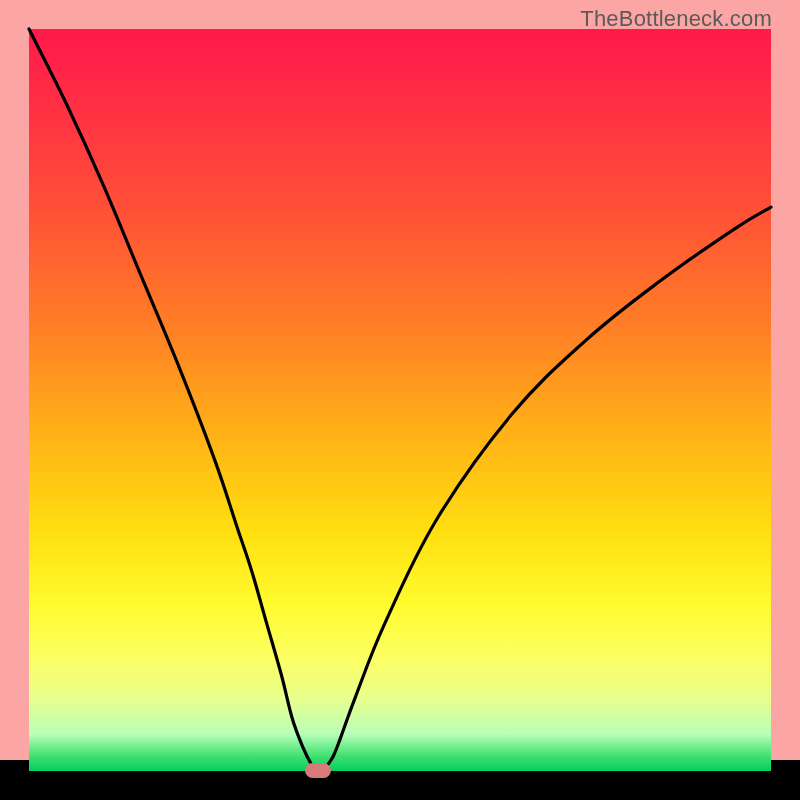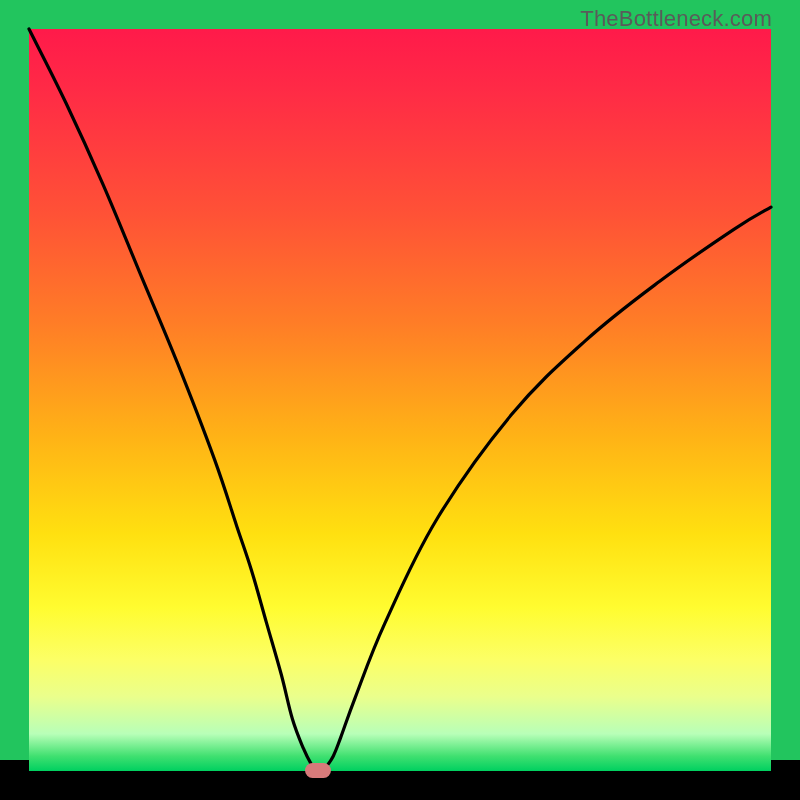--- a/index.html
+++ b/index.html
@@ -1,17 +1,17 @@
 <!DOCTYPE html>
 <html><head>
 <meta charset="utf-8">
 <style>
   * { margin: 0; padding: 0; box-sizing: border-box; }
   body { width: 800px; height: 800px; background: #000; position: relative; font-family: Arial, sans-serif; }
-  .frame { position: absolute; top: 0; left: 0; width: 800px; height: 760px; background: #22c55e; padding-left: 44px; }
+  .frame { position: absolute; top: 0; left: 0; width: 800px; height: 760px; background: #fca5a5; padding-left: 44px; }
   .plot-area {
     position: absolute;
     top: 29px;
     left: 29px;
     width: 742px;
     height: 742px;
     background: linear-gradient(to bottom,
       #ff1a4a 0%,
       #ff2a46 8%,
       #ff5236 25%,

